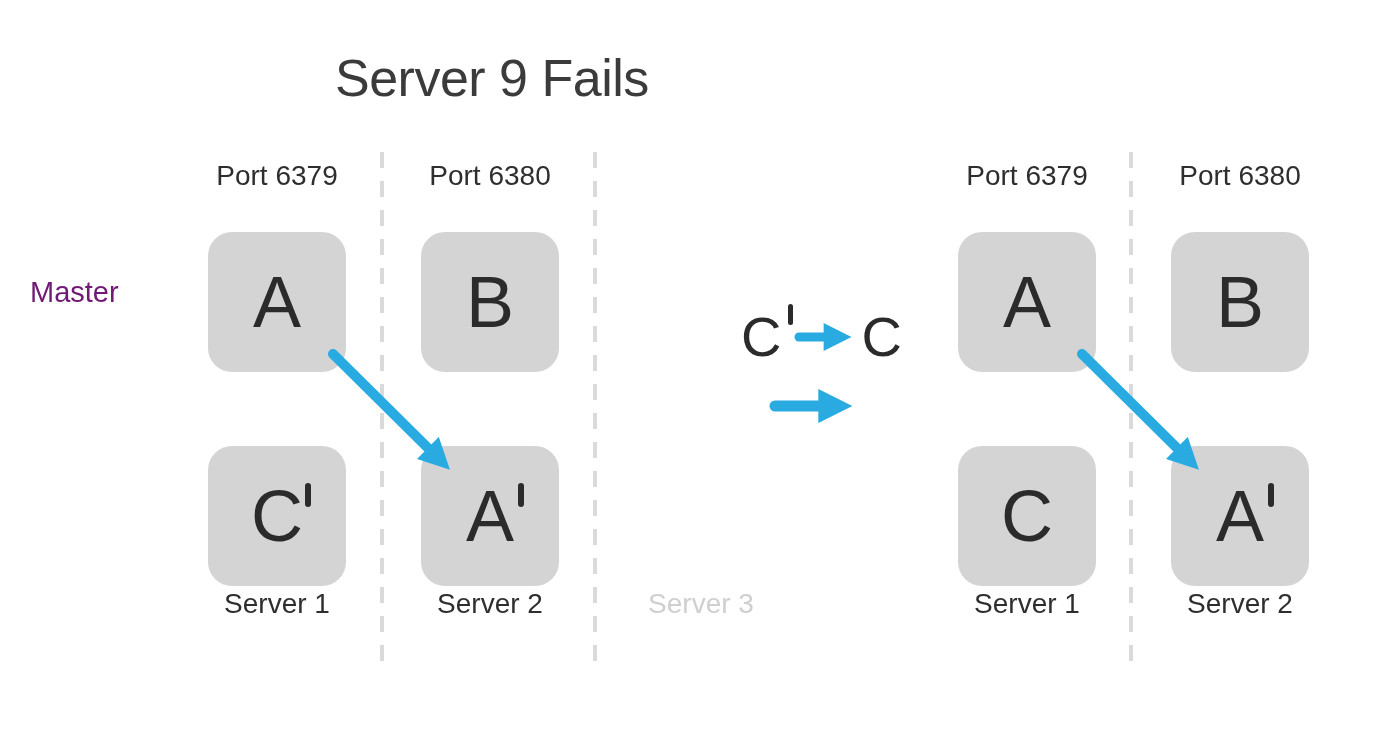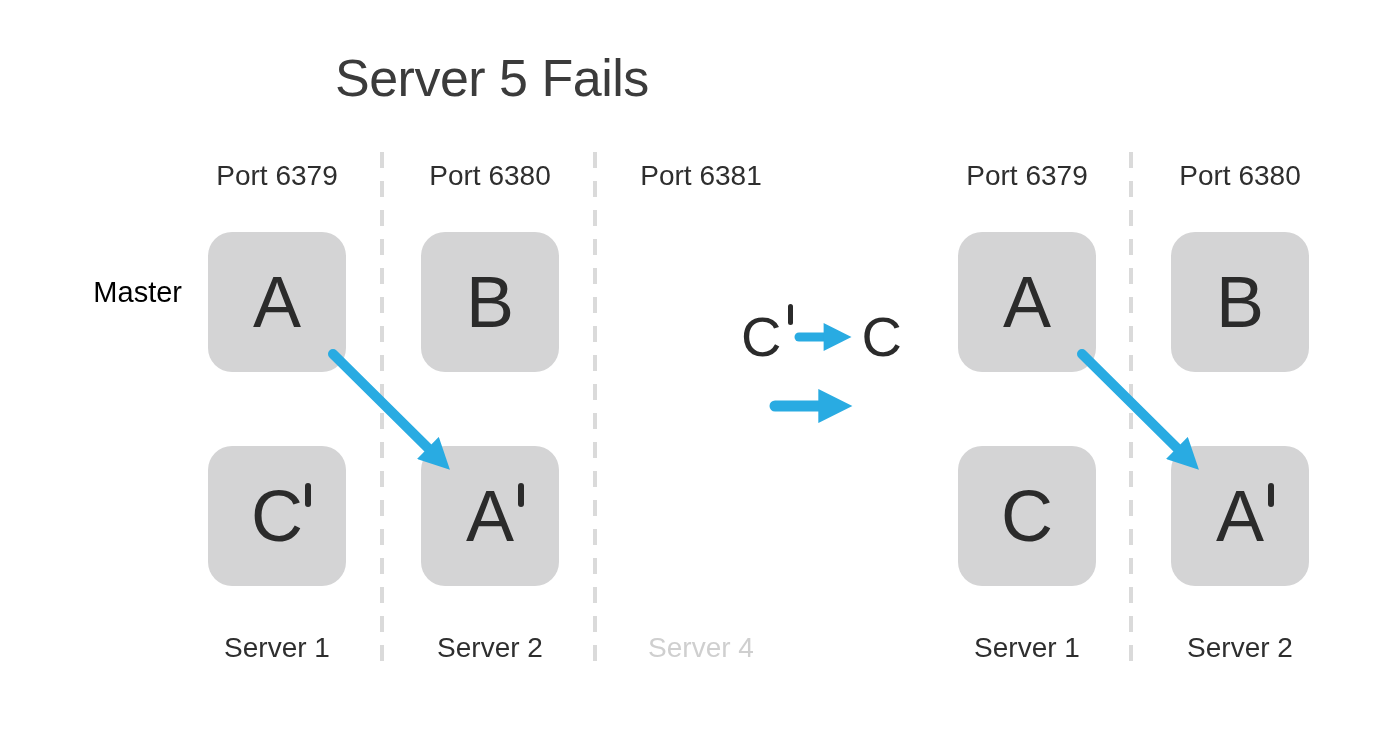--- a/index.html
+++ b/index.html
@@ -24,35 +24,35 @@
   .port-label, .server-label {
     position: absolute;
     width: 220px;
     text-align: center;
     font-size: 28px;
     font-weight: 400;
     color: #2e2e2e;
     white-space: nowrap;
   }
   .port-label { top: 160px; }
-  .server-label { top: 632px; }
+  .server-label { top: 588px; }
   .server-label.faded { color: #cfcfcf; }
   .c1 { left: 167px; }
   .c2 { left: 380px; }
   .c3 { left: 591px; }
   .c4 { left: 917px; }
   .c5 { left: 1130px; }
   .row-label {
     position: absolute;
     left: 30px;
     width: 152px;
-    text-align: right;
+    text-align: left;
     font-size: 29px;
     font-weight: 400;
-    color: #000000;
+    color: #701a75;
   }
   .row-label.master { top: 276px; }
   .row-label.replica { top: 496px; }
   .dash-line {
     position: absolute;
     top: 152px;
     width: 4px;
     height: 512px;
     background: repeating-linear-gradient(180deg, #dadada 0 16px, transparent 16px 29px);
   }
@@ -126,29 +126,28 @@
     position: absolute;
     left: 0; top: 0;
     pointer-events: none;
   }
 </style>
 </head>
 <body>
 
 <div class="canvas">
 
-  <div class="title">Server 5 Fails</div>
+  <div class="title">Server 9 Fails</div>
 
   <div class="dash-line dash-1"></div>
   <div class="dash-line dash-2"></div>
   <div class="dash-line dash-3"></div>
 
   <div class="port-label c1">Port 6379</div>
   <div class="port-label c2">Port 6380</div>
-  <div class="port-label c3">Port 6381</div>
   <div class="port-label c4">Port 6379</div>
   <div class="port-label c5">Port 6380</div>
 
   <div class="row-label master">Master</div>
 
   <div class="node-box pos-l-m1">
     <span class="letter">A</span>
   </div>
   <div class="node-box pos-l-m2">
     <span class="letter">B</span>
@@ -171,21 +170,21 @@
   <div class="node-box pos-r-r1">
     <span class="letter">C</span>
   </div>
   <div class="node-box pos-r-r2">
     <span class="letter">A</span>
     <span class="prime-bar"></span>
   </div>
 
   <div class="server-label c1">Server 1</div>
   <div class="server-label c2">Server 2</div>
-  <div class="server-label c3 faded">Server 4</div>
+  <div class="server-label c3 faded">Server 3</div>
   <div class="server-label c4">Server 1</div>
   <div class="server-label c5">Server 2</div>
 
   <div class="annot">
     <span class="aletter">
       <span>C</span>
       <span class="aprime"></span>
     </span>
     <svg width="70" height="28">
       <defs>

